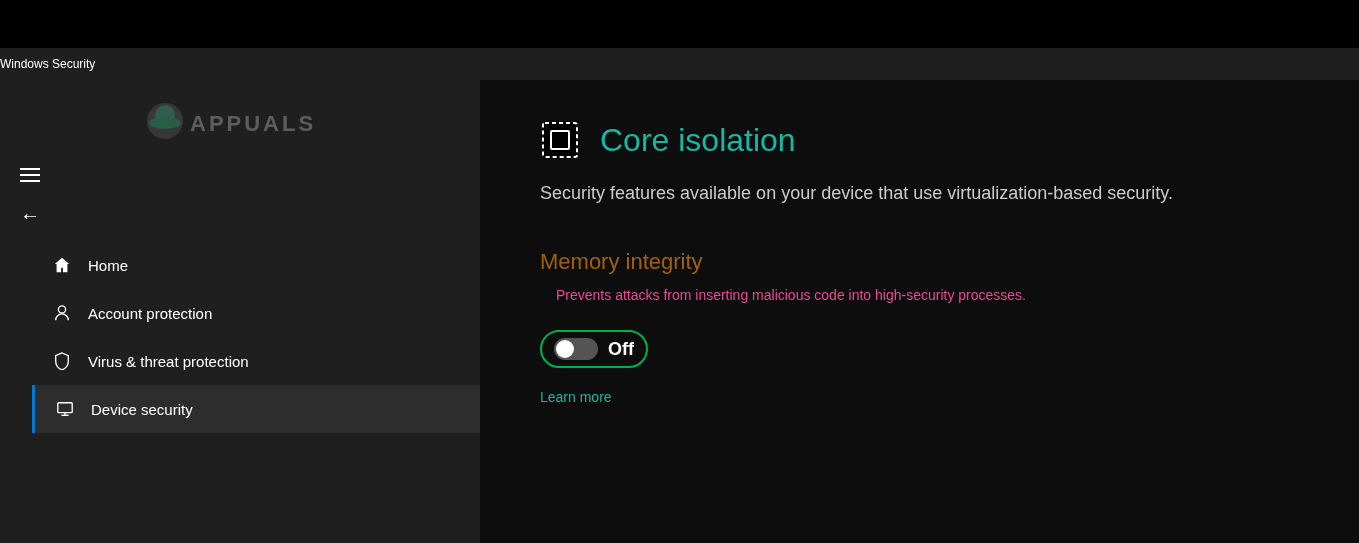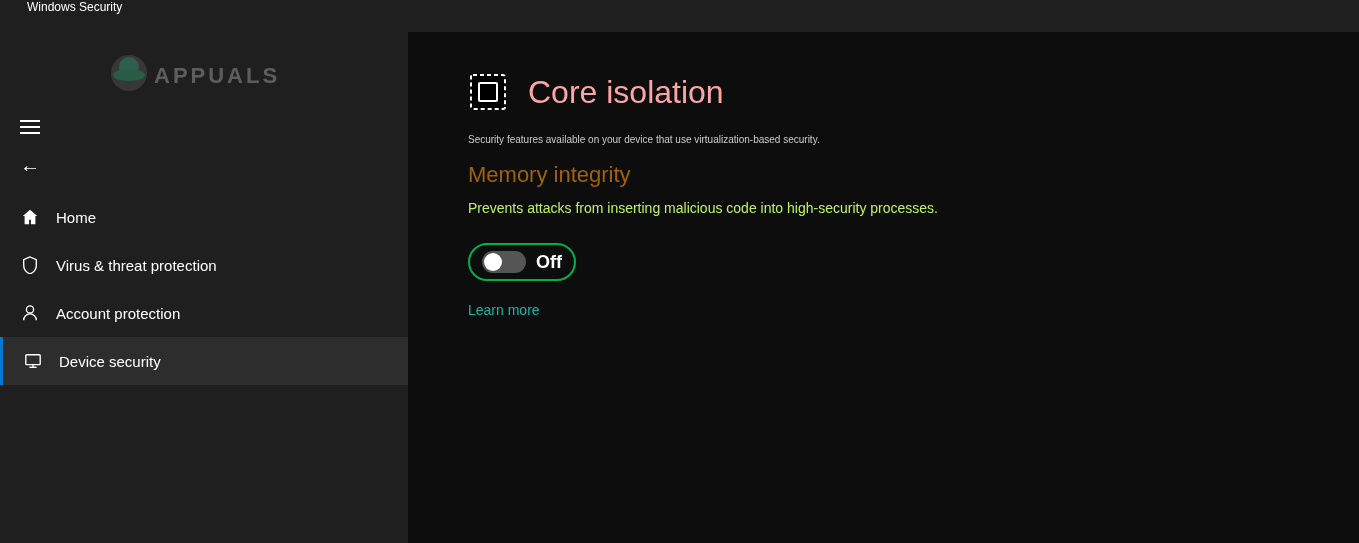--- a/index.html
+++ b/index.html
@@ -16,40 +16,41 @@
       display: flex;
       flex-direction: column;
       overflow: hidden;
     }
 
     
     .title-bar {
       background: #1f1f1f;
       height: 32px;
       display: flex;
-      align-items: flex-start;
-      padding: 0 27px;
+      align-items: center;
+      padding: 0 0;
       flex-shrink: 0;
+      margin-top: 48px;
     }
 
     .title-bar-title {
       color: #fff;
       font-size: 12px;
     }
 
     
     .app-container {
       display: flex;
       flex: 1;
       overflow: hidden;
     }
 
     
     .sidebar {
-      width: 408px;
+      width: 480px;
       background: #1f1f1f;
       display: flex;
       flex-direction: column;
       flex-shrink: 0;
       position: relative;
     }
 
     .sidebar-logo-area {
       height: 80px;
       display: flex;
@@ -84,20 +85,21 @@
     }
 
     .back-arrow {
       color: #fff;
       font-size: 20px;
     }
 
     .sidebar-nav {
       display: flex;
       flex-direction: column;
+      padding-left: 32px;
     }
 
     .nav-item {
       display: flex;
       align-items: center;
       padding: 14px 20px;
       cursor: pointer;
       color: #fff;
       font-size: 15px;
       gap: 16px;
@@ -143,44 +145,45 @@
       height: 40px;
       display: flex;
       align-items: center;
       justify-content: center;
       flex-shrink: 0;
     }
 
     .page-title {
       font-size: 32px;
       font-weight: 300;
-      color: #fca5a5;
+      color: #14b8a6;
     }
 
     .page-description {
       color: #ccc;
-      font-size: 10px;
+      font-size: 18px;
       line-height: 1.5;
-      margin-bottom: 15px;
+      margin-bottom: 42px;
       max-width: 700px;
     }
 
     .section-title {
       font-size: 22px;
       font-weight: 400;
       color: #a16207;
       margin-bottom: 10px;
     }
 
     .section-description {
-      color: #bef264;
+      color: #ec4899;
       font-size: 14px;
       line-height: 1.5;
       margin-bottom: 24px;
       max-width: 650px;
+      margin-left: 16px;
     }
 
     
     .toggle-container {
       display: flex;
       align-items: center;
       gap: 16px;
       margin-bottom: 20px;
     }
 
@@ -272,34 +275,34 @@
           <svg width="18" height="18" viewBox="0 0 20 20">
             <path d="M10 2L2 9h2v9h5v-5h2v5h5V9h2L10 2z" fill="#fff"></path>
           </svg>
         </div>
         <span class="nav-label">Home</span>
       </div>
 
       <div class="nav-item">
         <div class="nav-icon">
           <svg width="18" height="18" viewBox="0 0 20 20">
-            <path d="M10 1L3 4v6c0 5 3.1 8.5 7 9.9 3.9-1.4 7-4.9 7-9.9V4L10 1z" fill="none" stroke="#fff" stroke-width="1.5"></path>
+            <circle cx="10" cy="6" r="4" fill="none" stroke="#fff" stroke-width="1.5"></circle>
+            <path d="M3 18c0-4 3.1-7 7-7s7 3 7 7" fill="none" stroke="#fff" stroke-width="1.5"></path>
           </svg>
         </div>
-        <span class="nav-label">Virus &amp; threat protection</span>
+        <span class="nav-label">Account protection</span>
       </div>
 
       <div class="nav-item">
         <div class="nav-icon">
           <svg width="18" height="18" viewBox="0 0 20 20">
-            <circle cx="10" cy="6" r="4" fill="none" stroke="#fff" stroke-width="1.5"></circle>
-            <path d="M3 18c0-4 3.1-7 7-7s7 3 7 7" fill="none" stroke="#fff" stroke-width="1.5"></path>
+            <path d="M10 1L3 4v6c0 5 3.1 8.5 7 9.9 3.9-1.4 7-4.9 7-9.9V4L10 1z" fill="none" stroke="#fff" stroke-width="1.5"></path>
           </svg>
         </div>
-        <span class="nav-label">Account protection</span>
+        <span class="nav-label">Virus &amp; threat protection</span>
       </div>
 
 
 
       <div class="nav-item active">
         <div class="nav-icon">
           <svg width="18" height="18" viewBox="0 0 20 20">
             <rect x="2" y="3" width="16" height="11" rx="1" fill="none" stroke="#fff" stroke-width="1.5"></rect>
             <line x1="6" y1="17" x2="14" y2="17" stroke="#fff" stroke-width="1.5"></line>
             <line x1="10" y1="14" x2="10" y2="17" stroke="#fff" stroke-width="1.5"></line>

